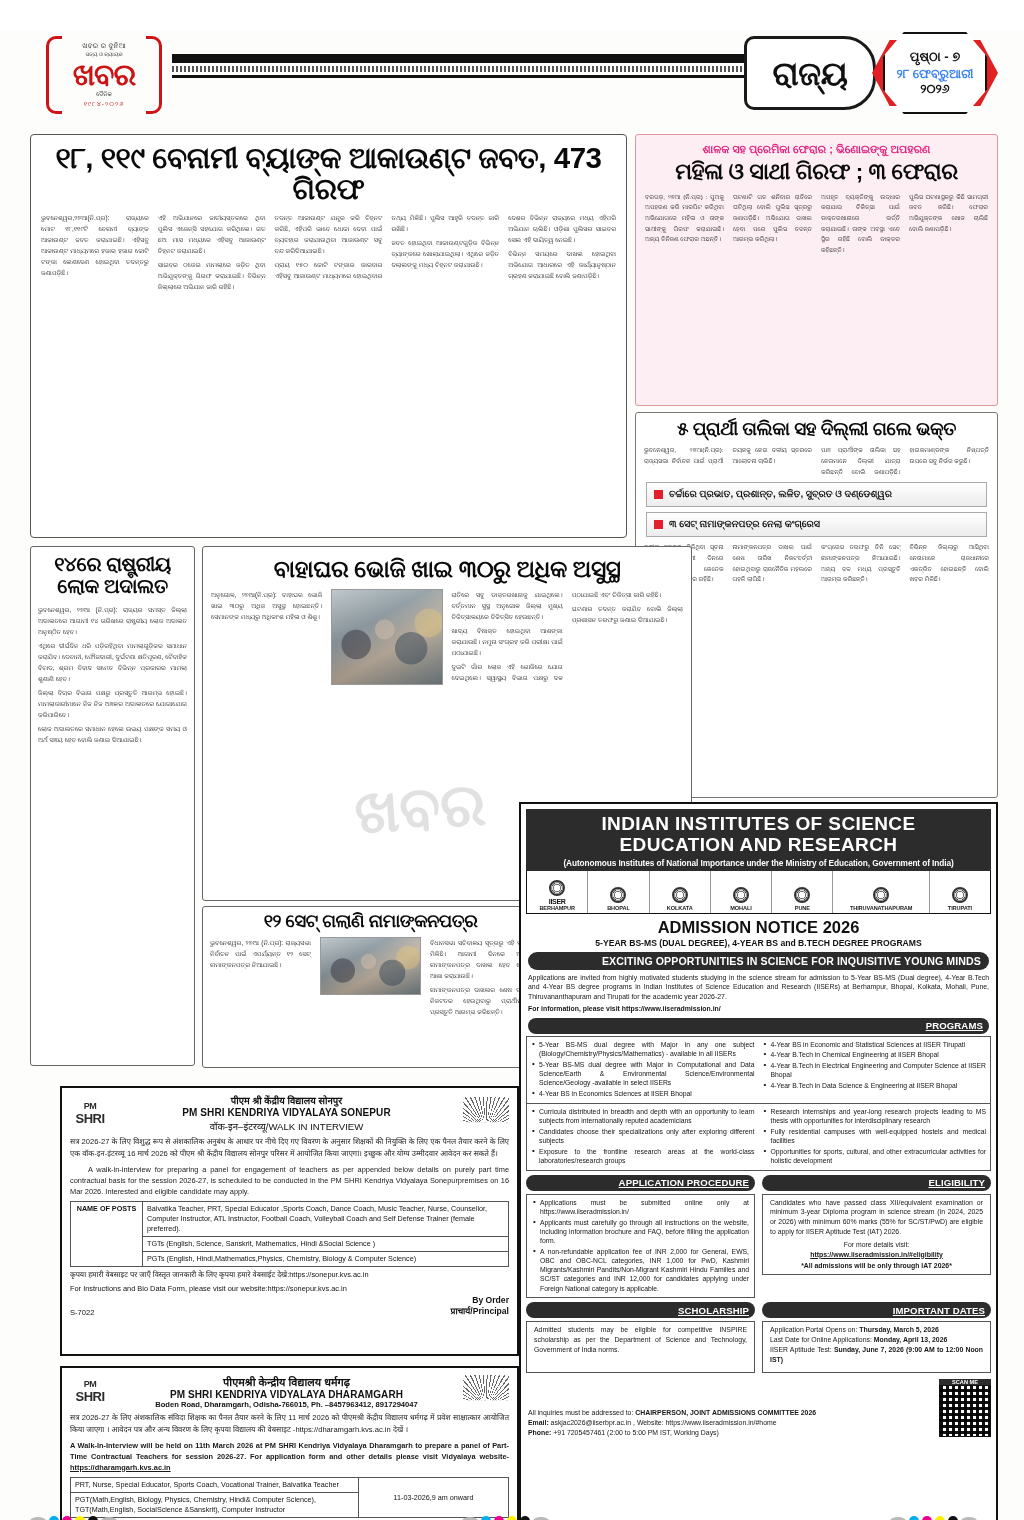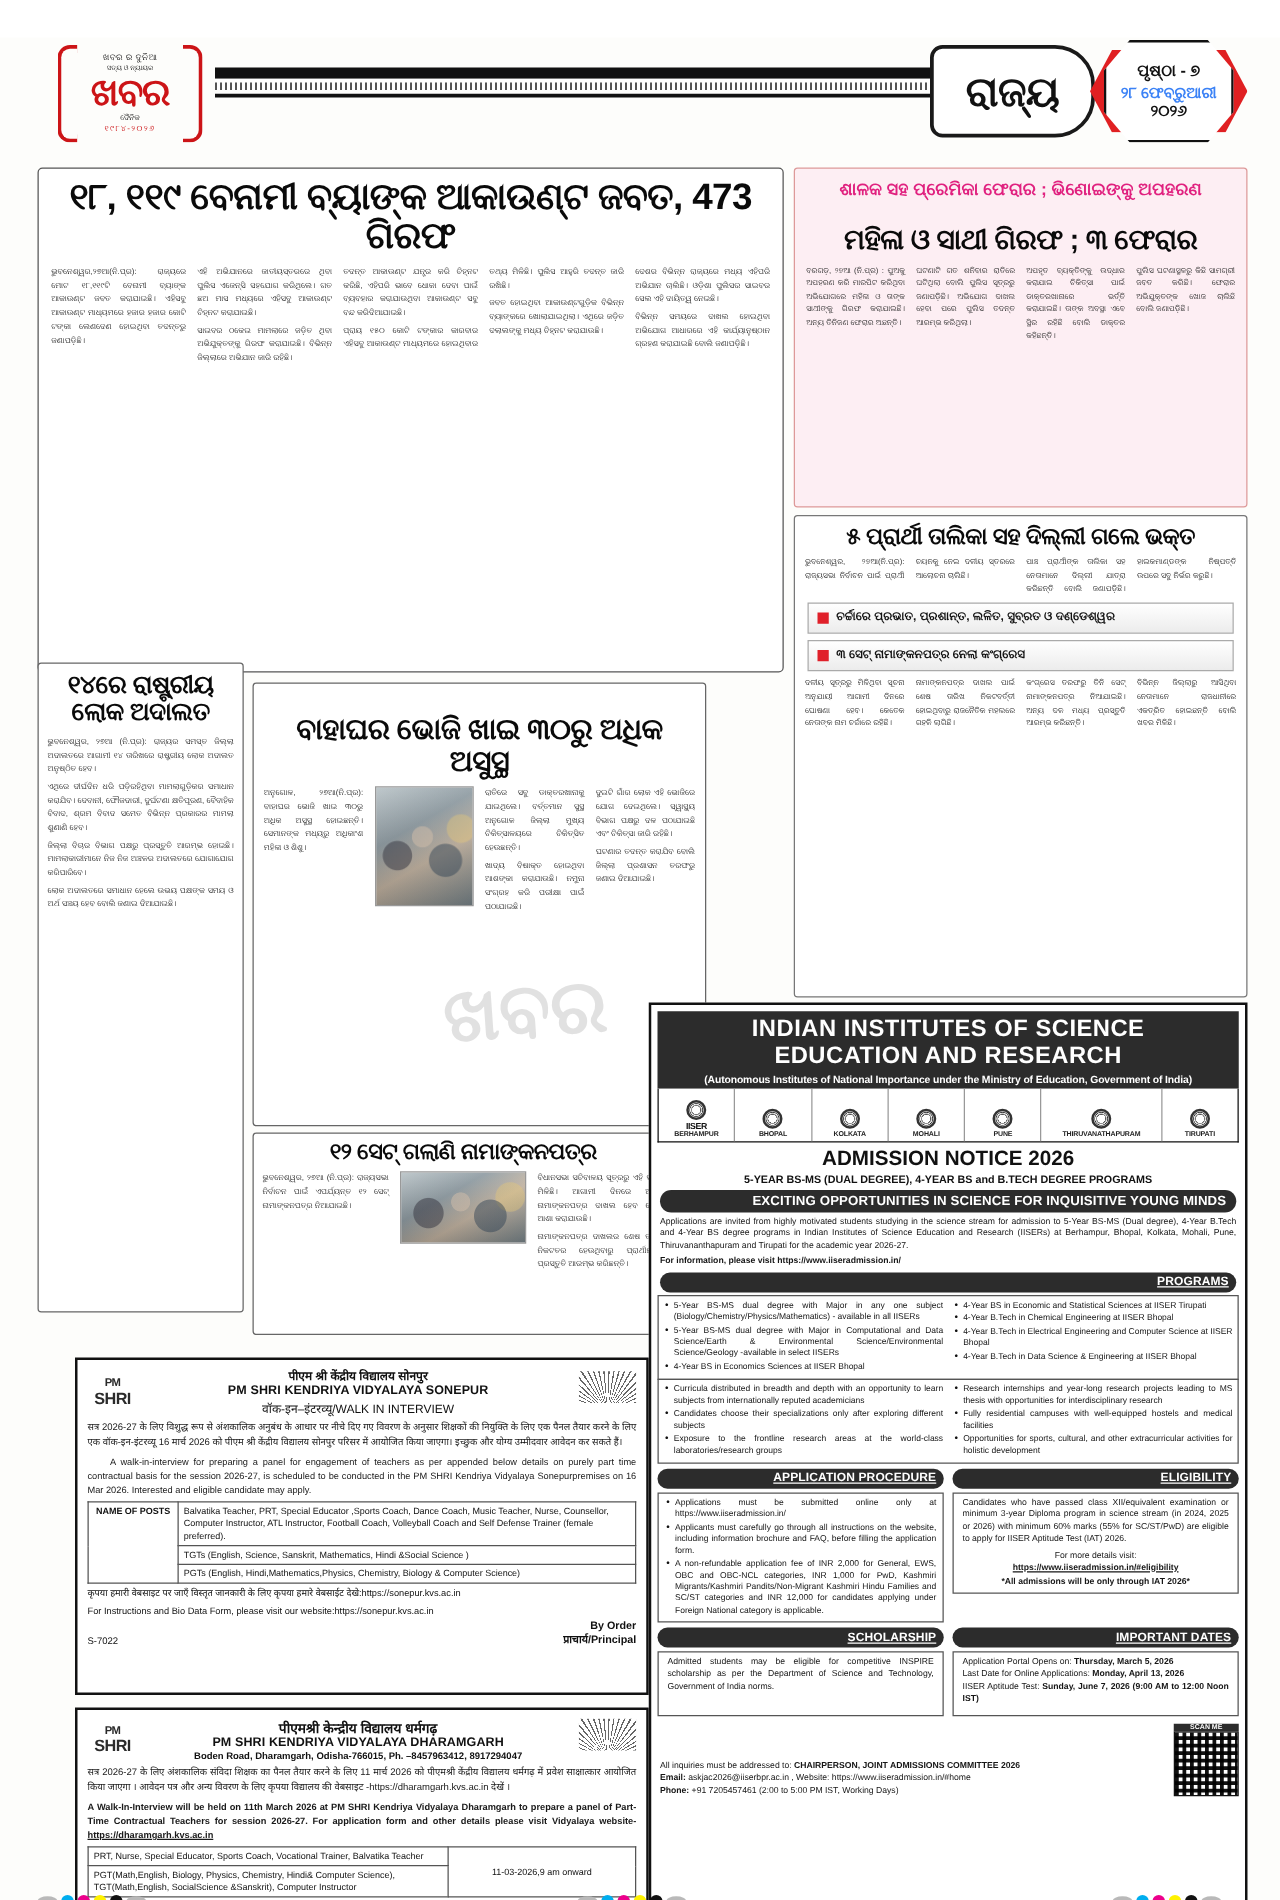--- a/index.html
+++ b/index.html
@@ -114,50 +114,50 @@
   }
   .body-txt p { margin-bottom: 3px; }
 
   
   .pinkbox {
     position: absolute; left: 605px; top: 0; width: 363px; height: 272px;
     border: 1px solid #d99; background: #fdeef3; border-radius: 3px;
     padding: 8px 9px;
   }
   .pink-kicker {
-    font-size: 14px; font-weight:bold; color:#e0217f; text-align:center;
-    line-height:1.2; margin-bottom:20px;
+    font-size: 11px; font-weight:bold; color:#e0217f; text-align:center;
+    line-height:1.2; margin-bottom:4px;
   }
   .pink-hl { font-size: 22.5px; line-height: 1.1; margin-bottom: 7px; }
   .pink-body { font-size: 6.2px; line-height:1.7; text-align:justify; color:#2d2d2d;}
 
   
   .rstory {
     position: absolute; left: 605px; top: 278px; width: 363px; height: 386px;
     border: 1px solid #777; background:#fff; border-radius:3px; padding: 6px 8px;
   }
   .rstory-hl { font-size: 18.5px; line-height: 1.1; margin-bottom: 6px; }
   .bullet-card {
     border: 1px solid #aaa; background: linear-gradient(#fff,#ececec);
     padding: 5px 7px; margin: 5px 2px; display:flex; align-items:flex-start; gap:6px;
   }
   .bullet-sq { width: 9px; height: 9px; background:#e0202a; flex:0 0 auto; margin-top:2px; }
   .bullet-tx { font-size: 9.6px; font-weight: bold; color:#111; line-height:1.35; }
 
   
   .lokad {
-    position: absolute; left: 0; top: 396px; width: 165px; height: 520px;
+    position: absolute; left: 0; top: 412px; width: 165px; height: 520px;
     border: 1px solid #666; background:#fff; border-radius:3px; padding: 6px 7px;
   }
   .lokad-hl { font-size: 20px; line-height: 1.12; margin-bottom: 6px; }
 
   
   .bahag {
-    position: absolute; left: 172px; top: 412px; width: 363px; height: 355px;
-    border: 1px solid #666; background:#fff; border-radius:3px; padding: 24px 8px;
+    position: absolute; left: 172px; top: 412px; width: 490px; height: 355px;
+    border: 1px solid #666; background:#fff; border-radius:3px; padding: 10px 8px;
   }
   .bahag-hl { font-size: 23.5px; line-height:1.1; margin-bottom: 6px; }
   .photo {
     background: linear-gradient(150deg,#b8c2c6 0%,#8e9ba2 35%,#c9b9a6 60%,#7d8a90 100%);
     border: 1px solid #999; position: relative; overflow:hidden;
   }
   .photo:after {
     content:""; position:absolute; inset:0;
     background:
       radial-gradient(circle at 22% 58%, rgba(60,60,70,.55) 0 14%, transparent 15%),

